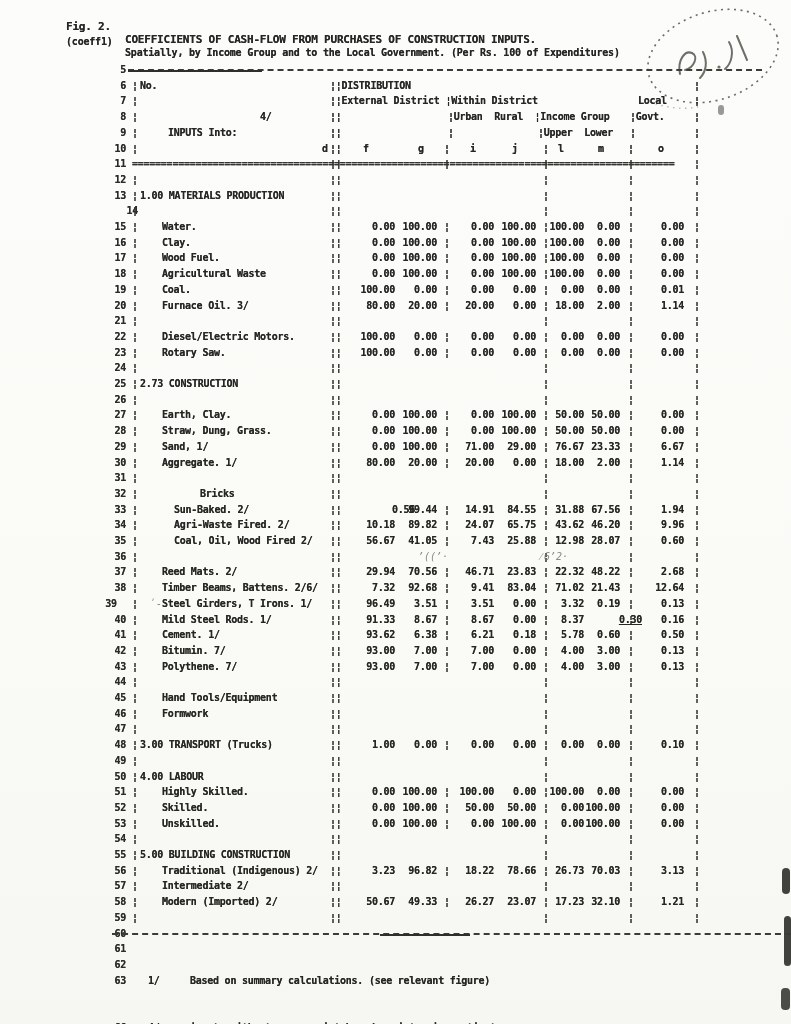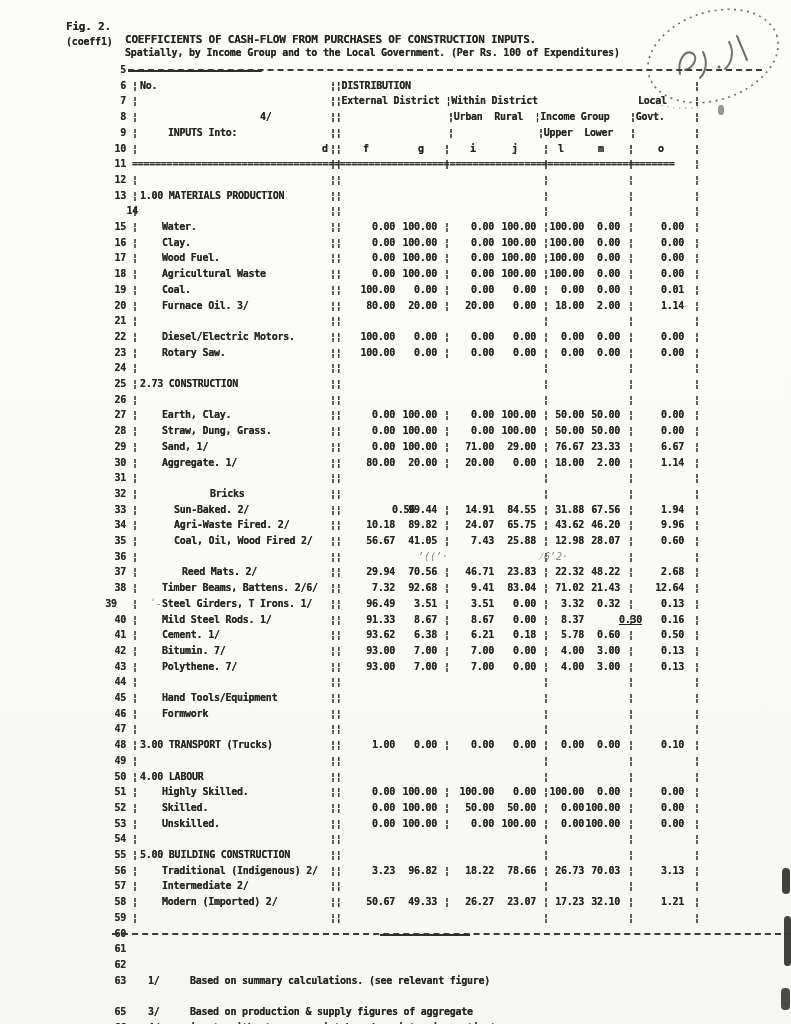--- a/index.html
+++ b/index.html
@@ -386,21 +386,21 @@
       <span class="num" style="left: 96px; width: 30px;">31</span>
       <span class="bar" style="left: 132px;">¦</span>
       <span class="bar" style="left: 330px;">¦¦</span>
       <span class="bar" style="left: 543px;">¦</span>
       <span class="bar" style="left: 628px;">¦</span>
       <span class="bar" style="left: 694px;">¦</span>
     </div>
     <div class="row" style="top: 485.9px;">
       <span class="num" style="left: 96px; width: 30px;">32</span>
       <span class="bar" style="left: 132px;">¦</span>
-      <span class="lbl" style="left: 174px; padding-left: 36px;">Bricks</span>
+      <span class="lbl" style="left: 164px; padding-left: 36px;">Bricks</span>
       <span class="bar" style="left: 330px;">¦¦</span>
       <span class="bar" style="left: 543px;">¦</span>
       <span class="bar" style="left: 628px;">¦</span>
       <span class="bar" style="left: 694px;">¦</span>
     </div>
     <div class="row" style="top: 501.6px;">
       <span class="num" style="left: 96px; width: 30px;">33</span>
       <span class="bar" style="left: 132px;">¦</span>
       <span class="lbl" style="left: 174px;">Sun-Baked. 2/</span>
       <span class="bar" style="left: 330px;">¦¦</span>
@@ -454,21 +454,21 @@
       <span class="num" style="left: 96px; width: 30px;">36</span>
       <span class="bar" style="left: 132px;">¦</span>
       <span class="bar" style="left: 330px;">¦¦</span>
       <span class="bar" style="left: 543px;">¦</span>
       <span class="bar" style="left: 628px;">¦</span>
       <span class="bar" style="left: 694px;">¦</span>
     </div>
     <div class="row" style="top: 564.4px;">
       <span class="num" style="left: 96px; width: 30px;">37</span>
       <span class="bar" style="left: 132px;">¦</span>
-      <span class="lbl" style="left: 162px; margin-left: 20px;">Reed Mats. 2/</span>
+      <span class="lbl" style="left: 162px;">Reed Mats. 2/</span>
       <span class="bar" style="left: 330px;">¦¦</span>
       <span class="bar" style="left: 444px;">¦</span>
       <span class="bar" style="left: 543px;">¦</span>
       <span class="bar" style="left: 628px;">¦</span>
       <span class="bar" style="left: 694px;">¦</span>
       <span class="cell" style="left: 340px; width: 55px;">29.94</span>
       <span class="cell" style="left: 396px; width: 41px;">70.56</span>
       <span class="cell" style="left: 452px; width: 42px;">46.71</span>
       <span class="cell" style="left: 496px; width: 40px;">23.83</span>
       <span class="cell" style="left: 542px; width: 42px;">22.32</span>
@@ -499,21 +499,21 @@
       <span class="bar" style="left: 330px;">¦¦</span>
       <span class="bar" style="left: 444px;">¦</span>
       <span class="bar" style="left: 543px;">¦</span>
       <span class="bar" style="left: 628px;">¦</span>
       <span class="bar" style="left: 694px;">¦</span>
       <span class="cell" style="left: 340px; width: 55px;">96.49</span>
       <span class="cell" style="left: 396px; width: 41px;">3.51</span>
       <span class="cell" style="left: 452px; width: 42px;">3.51</span>
       <span class="cell" style="left: 496px; width: 40px;">0.00</span>
       <span class="cell" style="left: 542px; width: 42px;">3.32</span>
-      <span class="cell" style="left: 582px; width: 38px;">0.32</span>
+      <span class="cell" style="left: 582px; width: 38px;">0.19</span>
       <span class="cell" style="left: 640px; width: 44px;">0.13</span>
     </div>
     <div class="row" style="top: 611.5px;">
       <span class="num" style="left: 96px; width: 30px;">40</span>
       <span class="bar" style="left: 132px;">¦</span>
       <span class="lbl" style="left: 162px;">Mild Steel Rods. 1/</span>
       <span class="bar" style="left: 330px;">¦¦</span>
       <span class="bar" style="left: 444px;">¦</span>
       <span class="bar" style="left: 543px;">¦</span>
       <span class="bar" style="left: 628px;">¦</span>
@@ -773,25 +773,20 @@
       <span class="num" style="left: 96px; width: 30px;">61</span>
     </div>
     <div class="row" style="top: 956.9px;">
       <span class="num" style="left: 96px; width: 30px;">62</span>
     </div>
     <div class="row" style="top: 972.6px;">
       <span class="num" style="left: 96px; width: 30px;">63</span>
       <span class="tok" style="left: 148px;">1/</span>
       <span class="tok" style="left: 190px;">Based on summary calculations. (see relevant figure)</span>
     </div>
-    <div class="row" style="top: 1004px;">
-      <span class="num" style="left: 96px; width: 30px;">65</span>
-      <span class="tok" style="left: 148px;">3/</span>
-      <span class="tok" style="left: 190px;">Based on production &amp; supply figures of aggregate</span>
-    </div>
     <div class="row" style="top: 1019.7px;">
       <span class="num" style="left: 96px; width: 30px;">66</span>
       <span class="tok" style="left: 148px;">4/</span>
       <span class="tok" style="left: 190px;">inputs without superscript based on interview estimates</span>
     </div>
     <span class="pencil" style="left: 418px; top: 550.7px;">ʼ((ʼ·</span>
     <span class="pencil" style="left: 538px; top: 550.7px;">⁄6ʼ2·</span>
     <span class="pencil" style="left: 150px; top: 597.8px;">ʹ-</span>
   </div>
 

